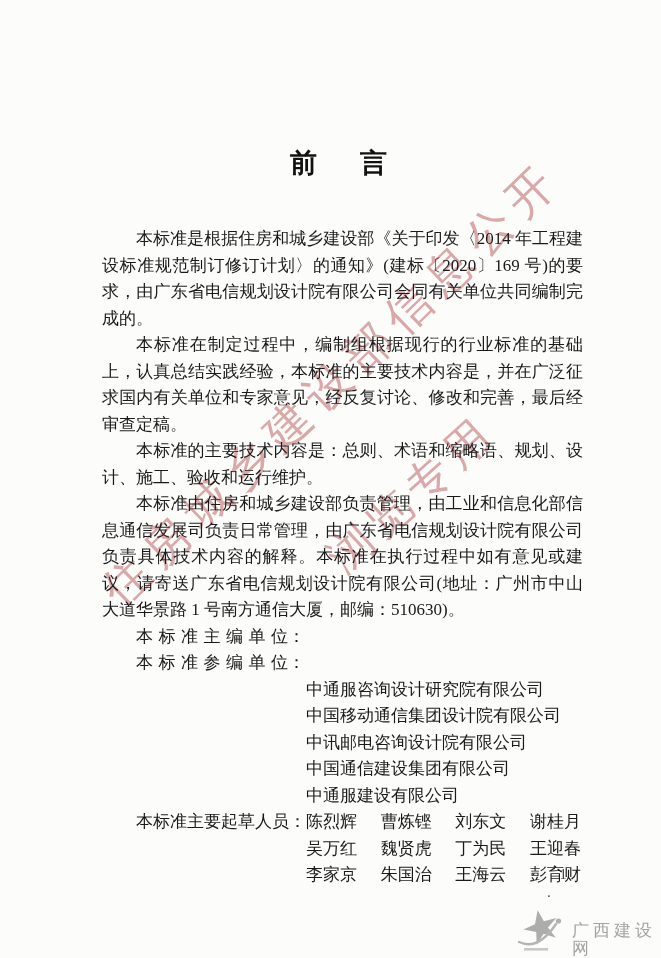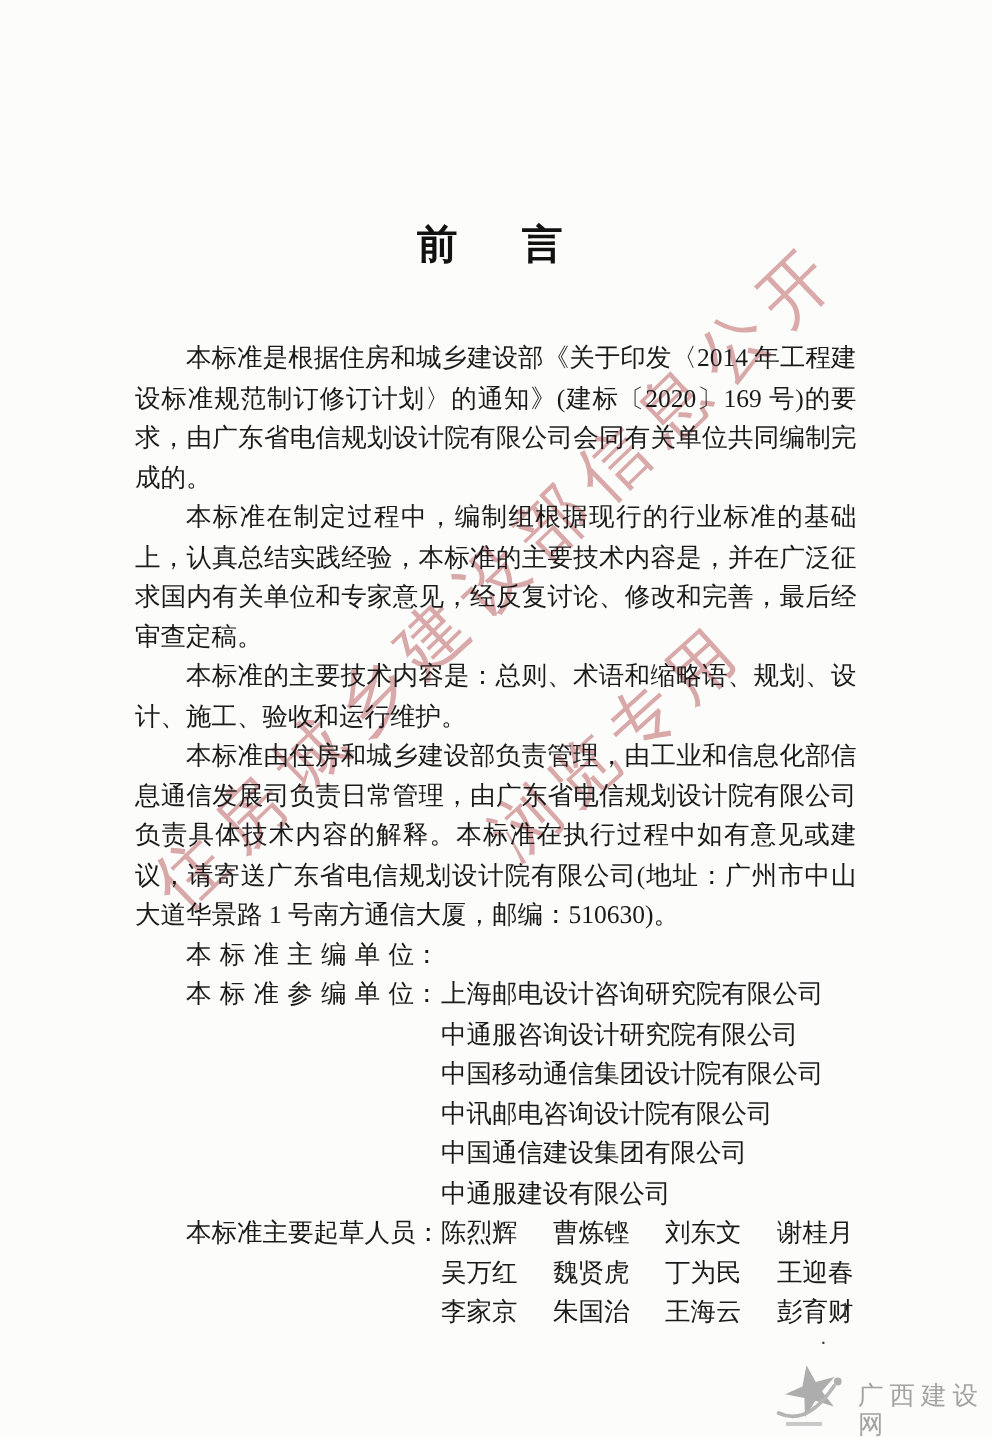--- a/index.html
+++ b/index.html
@@ -28,21 +28,21 @@
     transform:translate(-50%,-50%) rotate(-44deg);
   }
   .wm2 {
     left:412px; top:494px;
     font-size:44px; letter-spacing:8px;
     transform:translate(-50%,-50%) rotate(-42deg);
   }
 
   
   .content {
-    position:absolute; left:90px; top:146px; width:481px; z-index:2;
+    position:absolute; left:102px; top:146px; width:481px; z-index:2;
   }
   .doc-title {
     margin:0 0 46px 0;
     font-family:"Liberation Sans","DejaVu Sans",sans-serif;
     font-weight:bold;
     font-size:27px; line-height:34px;
     text-align:center;
     letter-spacing:8px;
     color:#111;
   }
@@ -116,21 +116,20 @@
     <p class="body-par">本标准在制定过程中，编制组根据现行的行业标准的基础上，认真总结实践经验，本标准的主要技术内容是，并在广泛征求国内有关单位和专家意见，经反复讨论、修改和完善，最后经审查定稿。</p>
     <p class="body-par">本标准的主要技术内容是：总则、术语和缩略语、规划、设计、施工、验收和运行维护。</p>
     <p class="body-par">本标准由住房和城乡建设部负责管理，由工业和信息化部信息通信发展司负责日常管理，由广东省电信规划设计院有限公司负责具体技术内容的解释。本标准在执行过程中如有意见或建议，请寄送广东省电信规划设计院有限公司(地址：广州市中山大道华景路 1 号南方通信大厦，邮编：510630)。</p>
 
     <div class="editor-row">
       <span class="label-col"><span class="spread">本标准主编单位</span><span>：</span></span>
     </div>
 
     <div class="editor-row">
       <span class="label-col"><span class="spread">本标准参编单位</span><span>：</span></span>
-      <span class="value-col">上海邮电设计咨询研究院有限公司</span>
     </div>
     <div class="editor-row">
       <span class="label-col"></span>
       <span class="value-col">中通服咨询设计研究院有限公司</span>
     </div>
     <div class="editor-row">
       <span class="label-col"></span>
       <span class="value-col">中国移动通信集团设计院有限公司</span>
     </div>
     <div class="editor-row">

